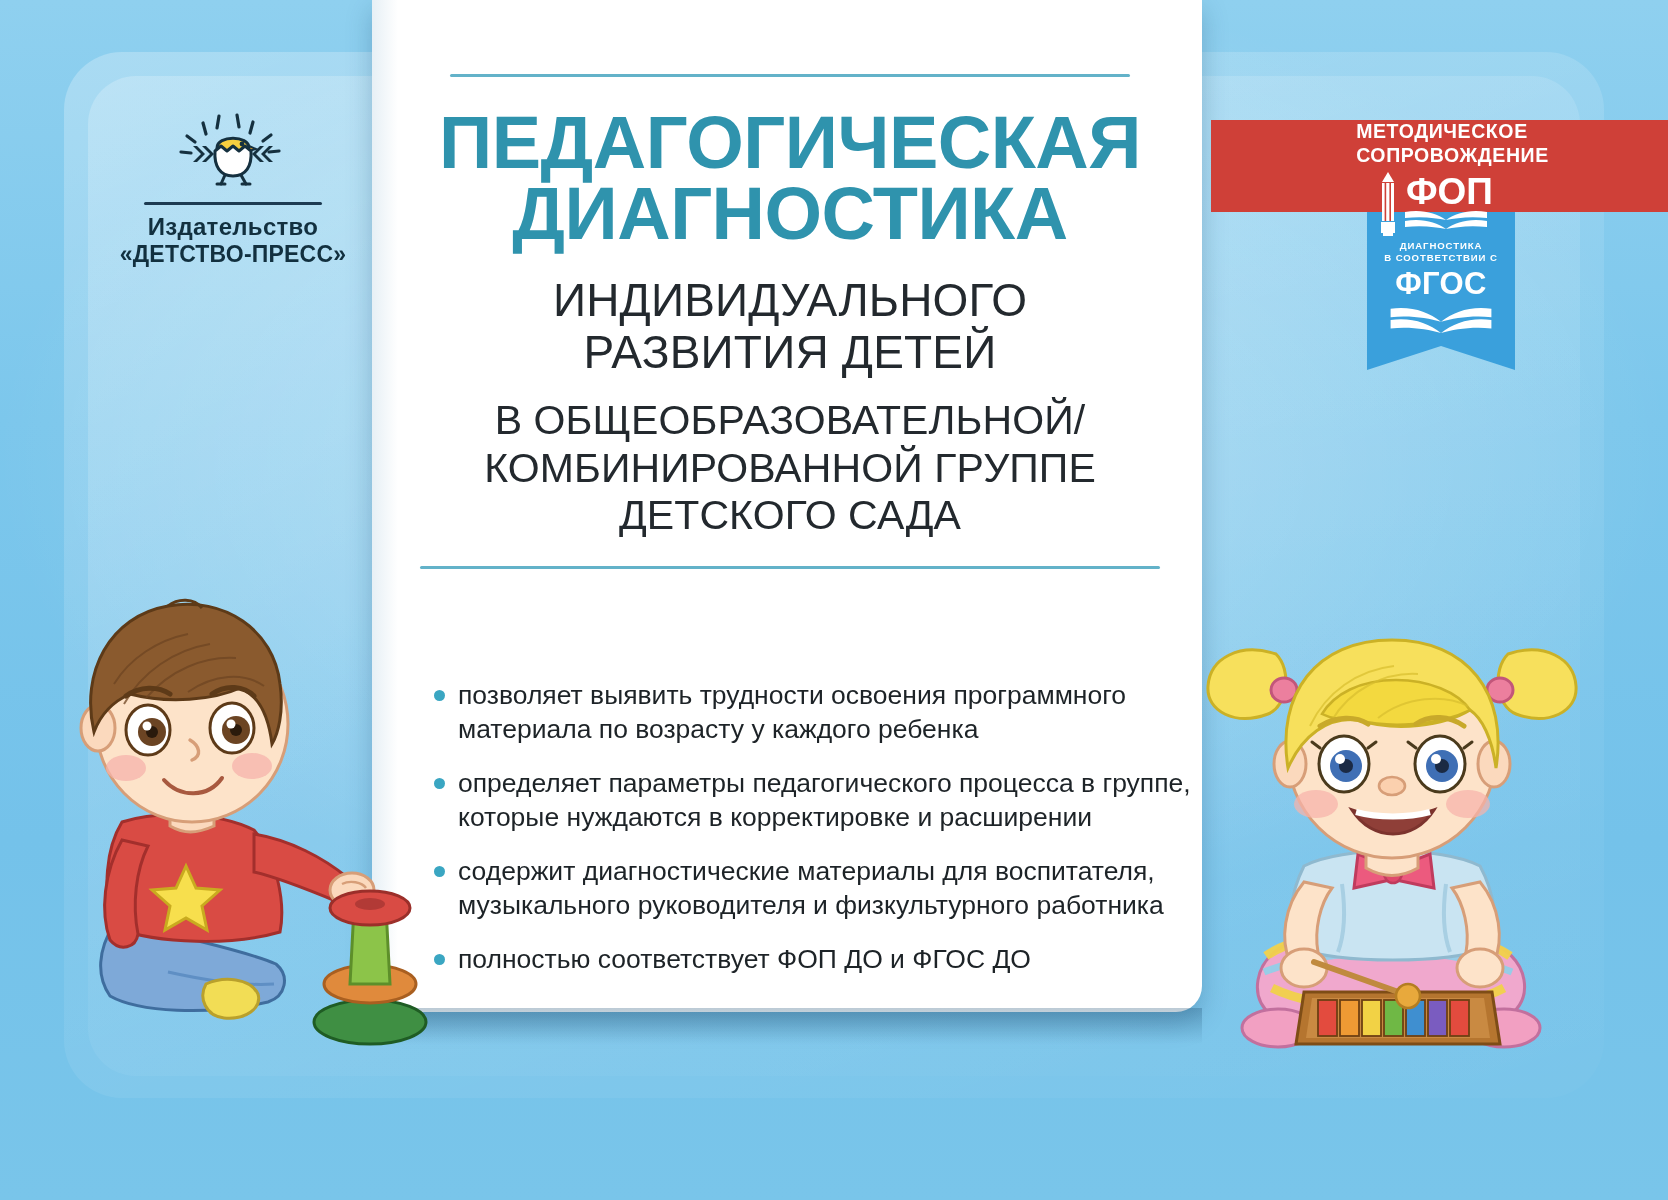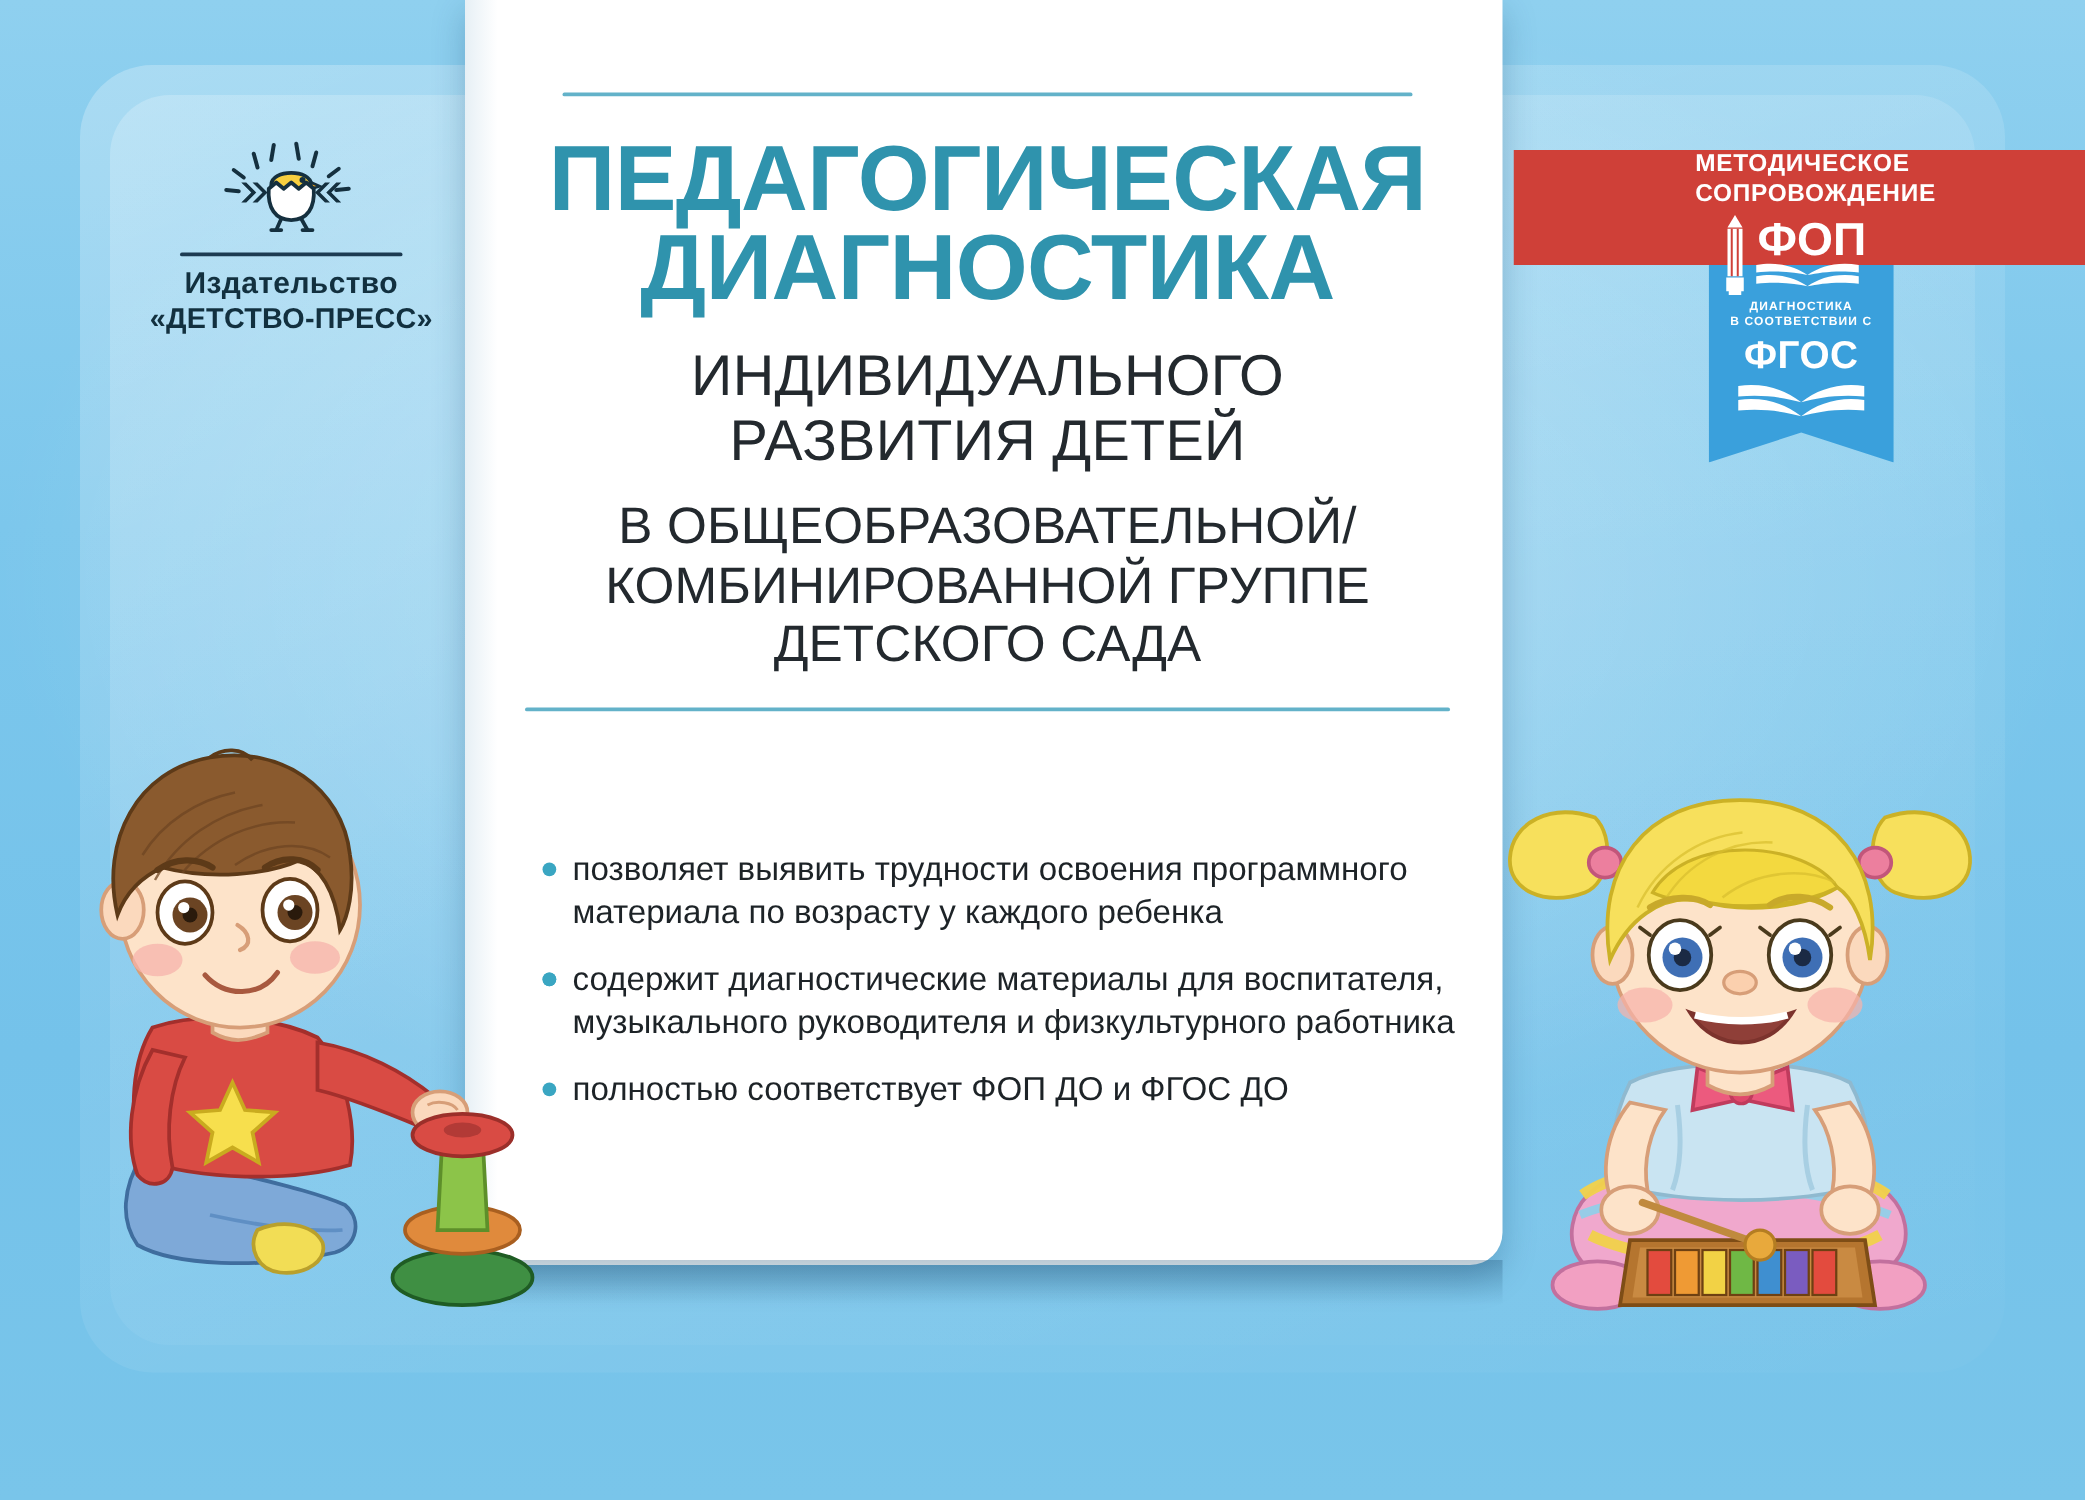--- a/index.html
+++ b/index.html
@@ -405,20 +405,21 @@
     <div class="rule-bottom"></div>
   </div>
 
   <ul class="features">
     <li class="feature-item">
       <span class="feature-dot"></span>
       <span>позволяет выявить трудности освоения программного материала по возрасту у каждого ребенка</span>
     </li>
     <li class="feature-item">
       <span class="feature-dot"></span>
+      <span>определяет параметры педагогического процесса в группе, которые нуждаются в корректировке и расширении</span>
     </li>
     <li class="feature-item">
       <span class="feature-dot"></span>
       <span>содержит диагностические материалы для воспитателя, музыкального руководителя и физкультурного работника</span>
     </li>
     <li class="feature-item">
       <span class="feature-dot"></span>
       <span>полностью соответствует ФОП ДО и ФГОС ДО</span>
     </li>
   </ul>

